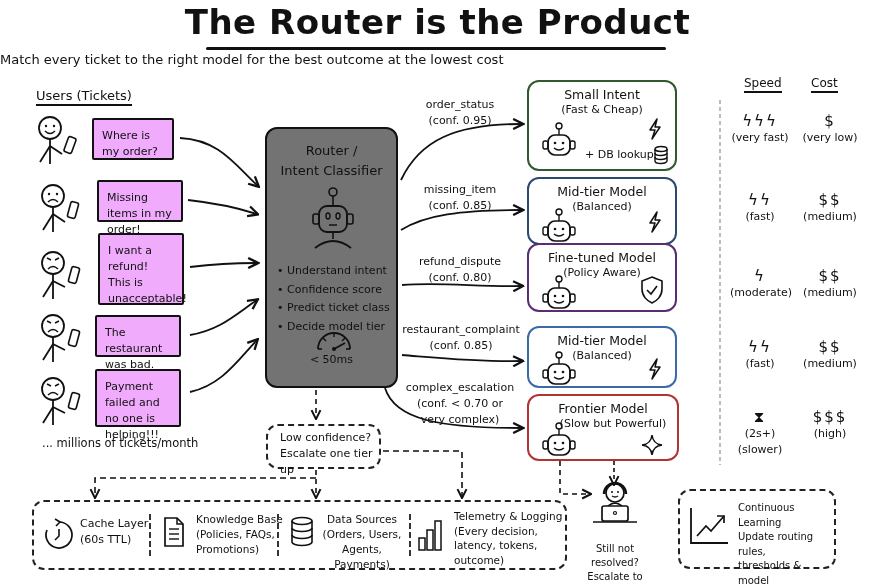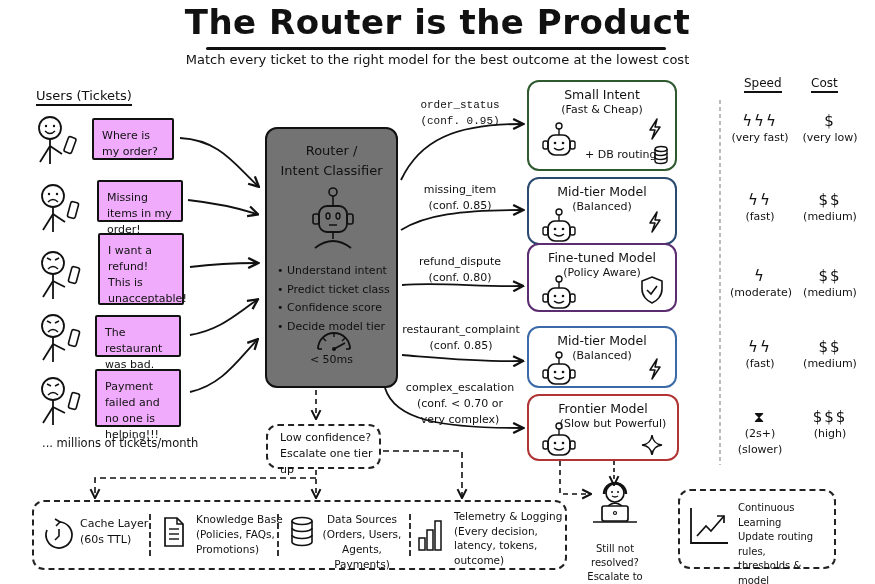--- a/index.html
+++ b/index.html
@@ -2,21 +2,21 @@
 <html><head>
 <meta charset="utf-8">
 <style>
   html, body { margin:0; padding:0; background:#ffffff; }
   body { width:875px; height:584px; position:relative; overflow:hidden;
          font-family:"DejaVu Sans", sans-serif; color:#111; }
   .abs { position:absolute; }
   .title { left:0; width:875px; top:2px; text-align:center; font-size:34px; font-weight:bold;
            letter-spacing:0.5px; font-family:"DejaVu Sans", sans-serif; }
   .title-line { left:206px; top:47px; width:460px; height:3px; background:#111; border-radius:2px; }
-  .subtitle { left:0; width:875px; top:52px; text-align:center; font-size:13px; }
+  .subtitle { left:0; width:875px; top:52px; text-align:left; font-size:13px; }
   .users-title { left:36px; top:88px; font-size:13px; border-bottom:2px solid #111; padding-bottom:1px; }
   .bubble { border:2px solid #111; border-radius:2px; font-size:11px; line-height:16px;
             padding:8px 8px; background:#f0abfc; box-sizing:border-box; }
   .bubble::before { content:""; position:absolute; left:-9px; top:50%; width:10px; height:12px;
             margin-top:-6px; border-left:2px solid #111; border-top:2px solid #111; border-bottom:2px solid #111;
             border-radius:0 0 0 0; background:transparent; transform:skewY(0deg); display:none; }
   .millions { left:42px; top:436px; font-size:11.5px;text-align:right; }
   .router { left:265px; top:127px; width:133px; height:261px; border:2px solid #111; border-radius:12px;
             box-sizing:border-box; background:#737373; }
   .router-title { position:absolute; left:0; width:100%; top:12px; text-align:center; font-size:13px; line-height:20px; }
@@ -142,38 +142,38 @@
     <rect x="6" y="28" width="6" height="10" rx="2" fill="none" stroke="#111" stroke-width="1.6"></rect>
     <rect x="40" y="28" width="6" height="10" rx="2" fill="none" stroke="#111" stroke-width="1.6"></rect>
     <ellipse cx="21" cy="30" rx="2" ry="3" fill="none" stroke="#111" stroke-width="1.4"></ellipse>
     <ellipse cx="31" cy="30" rx="2" ry="3" fill="none" stroke="#111" stroke-width="1.4"></ellipse>
     <line x1="22" y1="39" x2="30" y2="39" stroke="#111" stroke-width="1.5"></line>
     <line x1="26" y1="46" x2="26" y2="53" stroke="#111" stroke-width="1.6"></line>
     <path d="M8,62 Q26,48 44,62" fill="none" stroke="#111" stroke-width="1.8"></path>
   </svg>
   <ul class="router-list">
     <li>Understand intent</li>
+    <li>Confidence score</li>
     <li>Predict ticket class</li>
-    <li>Confidence score</li>
     <li>Decide model tier</li>
   </ul>
   <svg style="position:absolute;left:48px;top:200px;" width="38" height="24">
     <path d="M3,20 A16,16 0 0 1 35,20" fill="none" stroke="#111" stroke-width="1.8"></path>
     <line x1="3" y1="20" x2="7" y2="20" stroke="#111" stroke-width="1.6"></line>
     <line x1="31" y1="20" x2="35" y2="20" stroke="#111" stroke-width="1.6"></line>
     <line x1="8" y1="9" x2="11" y2="12" stroke="#111" stroke-width="1.4"></line>
     <line x1="19" y1="4" x2="19" y2="8" stroke="#111" stroke-width="1.4"></line>
     <line x1="30" y1="9" x2="27" y2="12" stroke="#111" stroke-width="1.4"></line>
     <line x1="19" y1="20" x2="30" y2="14" stroke="#111" stroke-width="1.8"></line>
     <circle cx="19" cy="20" r="2" fill="#111"></circle>
   </svg>
   <div class="latency">&lt; 50ms</div>
 </div>
 
-<div class="abs route-label" style="left:410px;top:97px;width:100px;font-family:Liberation Mono, monospace;">
+<div class="abs route-label" style="left:410px;top:97px;width:100px;">
   <div>order_status</div>
     <div>(conf. 0.95)</div>
   </div>
 <div class="abs route-label" style="left:410px;top:182px;width:100px;">
   <div>missing_item</div>
     <div>(conf. 0.85)</div>
   </div>
 <div class="abs route-label" style="left:410px;top:254px;width:100px;">
   <div>refund_dispute</div>
     <div>(conf. 0.80)</div>
@@ -199,21 +199,21 @@
     <rect x="7" y="13" width="22" height="20" rx="7" fill="none" stroke="#111" stroke-width="1.7"></rect>
     <rect x="2" y="19" width="5" height="8" rx="2" fill="none" stroke="#111" stroke-width="1.4"></rect>
       <rect x="29" y="19" width="5" height="8" rx="2" fill="none" stroke="#111" stroke-width="1.4"></rect>
     <circle cx="14" cy="21" r="1.3" fill="#111"></circle>
       <circle cx="22" cy="21" r="1.3" fill="#111"></circle>
     <path d="M13,26 Q18,30 23,26" fill="none" stroke="#111" stroke-width="1.4"></path>
   </svg>
   <svg style="position:absolute;left:118px;top:36px;" width="16" height="22">
     <path d="M10,1 L3,12 L8,12 L5,21 L13,9 L8,9 Z" fill="none" stroke="#111" stroke-width="1.5" stroke-linejoin="round"></path>
   </svg>
-  <span class="abs extra" style="left:56px;top:66px;">+ DB routing</span>
+  <span class="abs extra" style="left:56px;top:66px;">+ DB lookup</span>
   <svg style="position:absolute;left:124px;top:63px;" width="16" height="20">
     <ellipse cx="8" cy="4" rx="6" ry="2.5" fill="none" stroke="#111" stroke-width="1.4"></ellipse>
     <path d="M2,4 L2,16 A6,2.5 0 0 0 14,16 L14,4" fill="none" stroke="#111" stroke-width="1.4"></path>
     <path d="M2,8 A6,2.5 0 0 0 14,8 M2,12 A6,2.5 0 0 0 14,12" fill="none" stroke="#111" stroke-width="1.4"></path>
   </svg>
 </div>
 
 <div class="abs model" style="left:527px;top:177px;width:150px;height:68px;border-color:#2b4a70;">
   <div class="model-name">Mid-tier Model</div>
   <div class="model-sub">(Balanced)</div>

